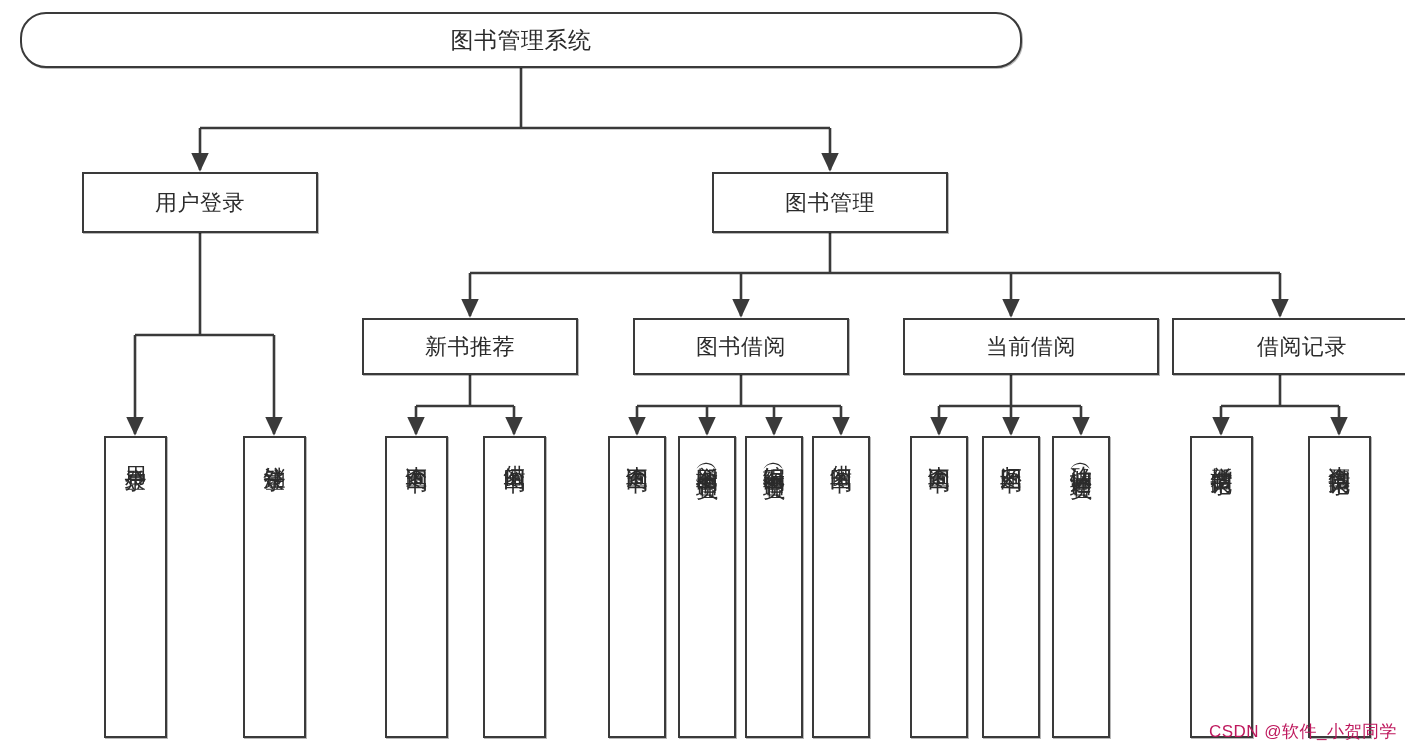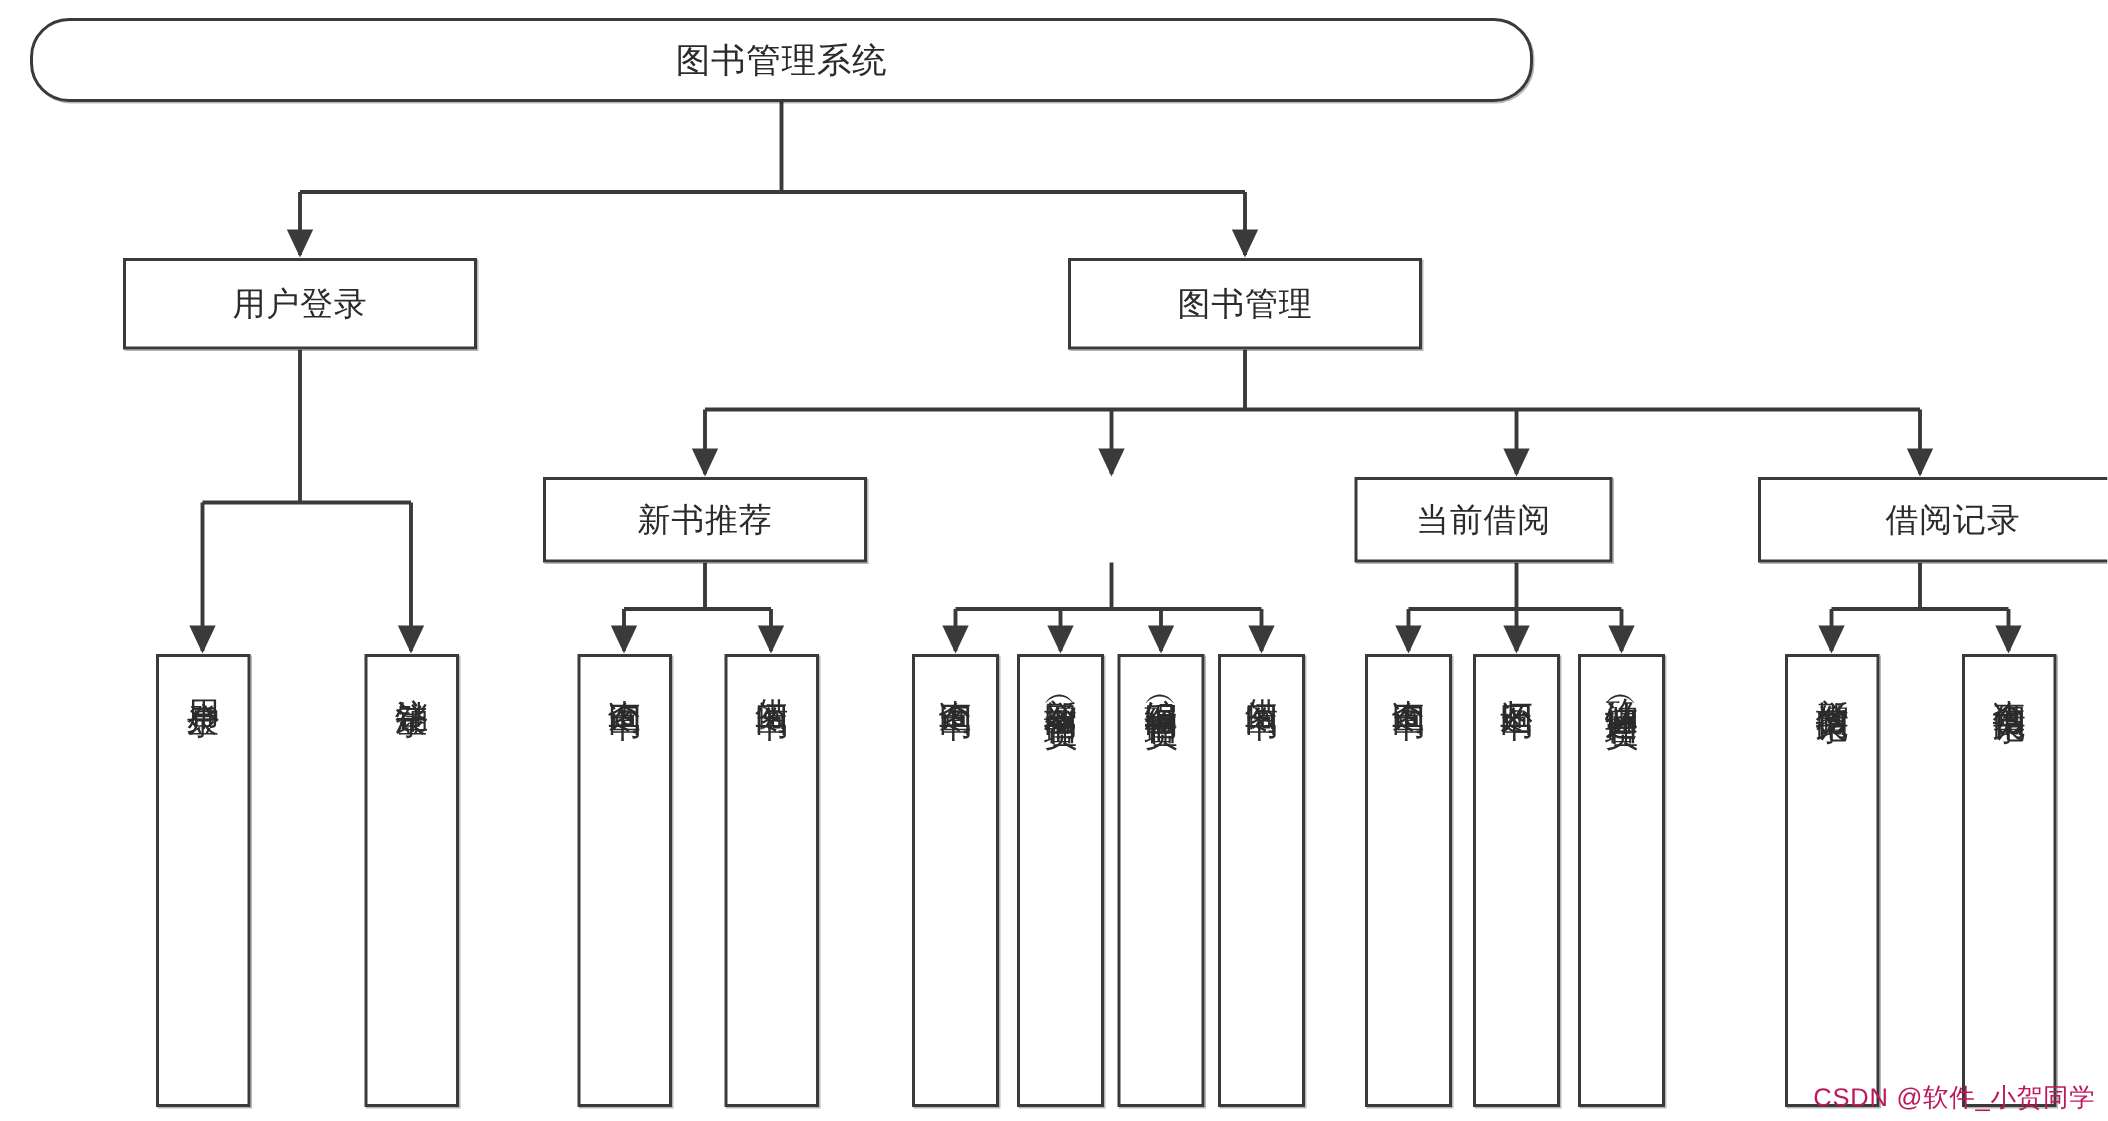--- a/index.html
+++ b/index.html
@@ -135,21 +135,24 @@
   <div class="node h" style="left: 82px; top: 172px; width: 236px; height: 61px;">
     <span class="label">用户登录</span>
   </div>
   <div class="node h" style="left: 712px; top: 172px; width: 236px; height: 61px;">
     <span class="label">图书管理</span>
   </div>
 
   <div class="node h" style="left: 362px; top: 318px; width: 216px; height: 57px;">
     <span class="label">新书推荐</span>
   </div>
-  <div class="node h" style="left: 903px; top: 318px; width: 172px; height: 57px;">
+  <div class="node h" style="left: 633px; top: 318px; width: 216px; height: 57px;">
+    <span class="label">图书借阅</span>
+  </div>
+  <div class="node h" style="left: 903px; top: 318px; width: 256px; height: 57px;">
     <span class="label">当前借阅</span>
   </div>
   <div class="node h" style="left: 1172px; top: 318px; width: 260px; height: 57px;">
     <span class="label">借阅记录</span>
   </div>
 
   <div class="node v" style="left: 104px; top: 436px; width: 63px; height: 302px;">
     <span class="label">用户登录</span>
   </div>
   <div class="node v" style="left: 243px; top: 436px; width: 63px; height: 302px;">

